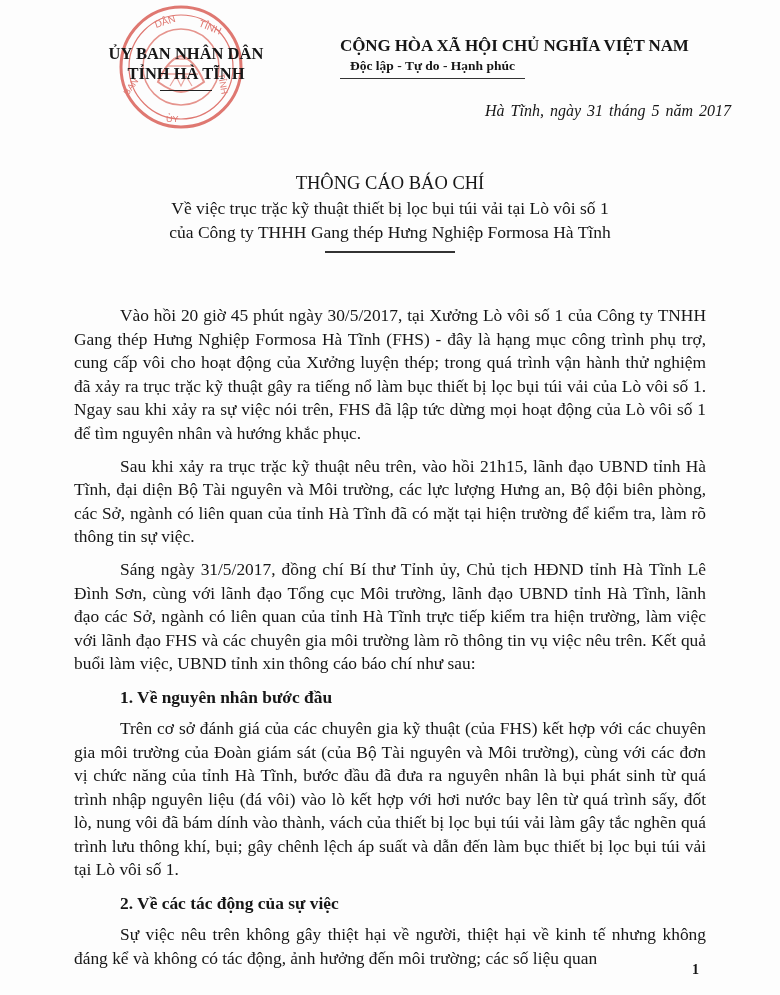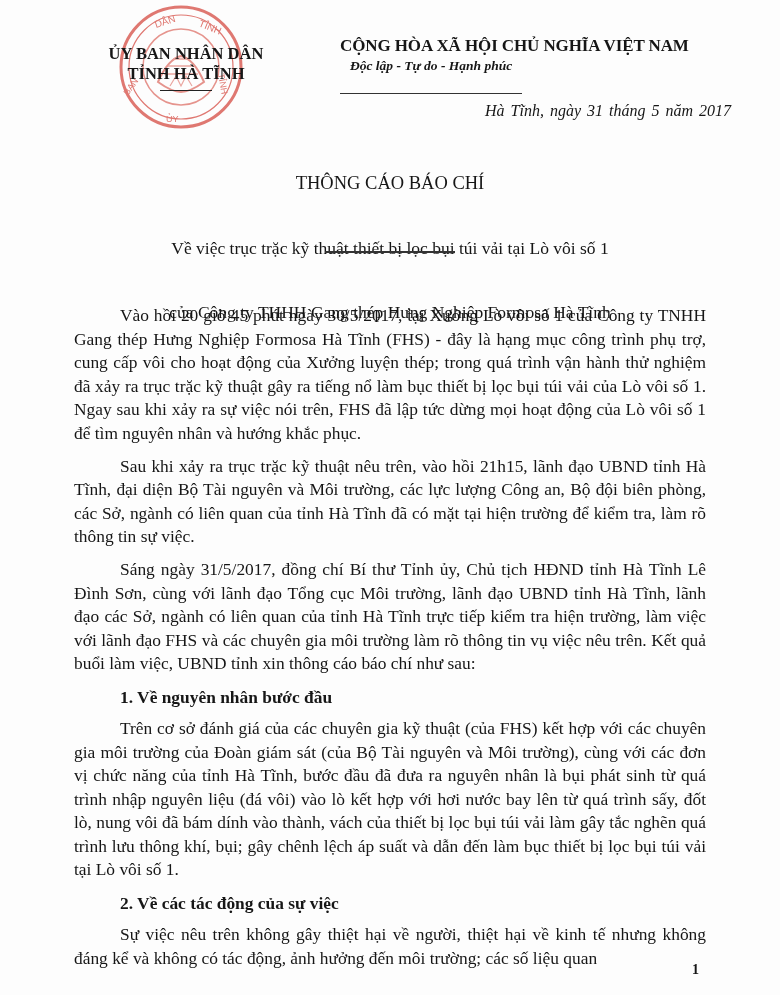--- a/index.html
+++ b/index.html
@@ -60,25 +60,24 @@
     }
     .hdr-right .nation {
       font-size: 17px;
       line-height: 20px;
       letter-spacing: -0.1px;
     }
     .hdr-right .motto {
       font-size: 13.5px;
       line-height: 18px;
       display: inline-block;
-      padding-bottom: 18px;
+      padding-bottom: 3px;
       border-bottom: 1.5px solid #333;
       padding-left: 10px;
       padding-right: 10px;
-      font-style: italic;
     }
     .date-line {
       position: absolute;
       left: 440px;
       top: 101px;
       font-style: italic;
       font-size: 16px;
       line-height: 20px;
       word-spacing: 2px;
       margin-left: 45px;
@@ -92,21 +91,20 @@
       text-align: center;
       font-weight: normal;
     }
     .title-block .main-title {
       font-size: 18.5px;
       line-height: 26px;
     }
     .title-block .subtitle {
       font-size: 17.5px;
       line-height: 24px;
-      margin-top: 40px;
     }
     .title-rule {
       position: absolute;
       left: 325px;
       top: 251px;
       width: 130px;
       height: 1.5px;
       background: #333;
     }
     
@@ -173,21 +171,21 @@
 
   <div class="title-block">
     <div class="main-title">THÔNG CÁO BÁO CHÍ</div>
     <div class="subtitle">Về việc trục trặc kỹ thuật thiết bị lọc bụi túi vải tại Lò vôi số 1</div>
     <div class="subtitle">của Công ty THHH Gang thép Hưng Nghiệp Formosa Hà Tĩnh</div>
   </div>
   <div class="title-rule"></div>
 
   <div class="body-text">
     <p>Vào hồi 20 giờ 45 phút ngày 30/5/2017, tại Xưởng Lò vôi số 1 của Công ty TNHH Gang thép Hưng Nghiệp Formosa Hà Tĩnh (FHS) - đây là hạng mục công trình phụ trợ, cung cấp vôi cho hoạt động của Xưởng luyện thép; trong quá trình vận hành thử nghiệm đã xảy ra trục trặc kỹ thuật gây ra tiếng nổ làm bục thiết bị lọc bụi túi vải của Lò vôi số 1. Ngay sau khi xảy ra sự việc nói trên, FHS đã lập tức dừng mọi hoạt động của Lò vôi số 1 để tìm nguyên nhân và hướng khắc phục.</p>
-    <p>Sau khi xảy ra trục trặc kỹ thuật nêu trên, vào hồi 21h15, lãnh đạo UBND tỉnh Hà Tĩnh, đại diện Bộ Tài nguyên và Môi trường, các lực lượng Công an, Bộ đội biên phòng, các Sở, ngành có liên quan của tỉnh Hà Tĩnh đã có mặt tại hiện trường để kiểm tra, làm rõ thông tin sự việc.</p>
+    <p>Sau khi xảy ra trục trặc kỹ thuật nêu trên, vào hồi 21h15, lãnh đạo UBND tỉnh Hà Tĩnh, đại diện Bộ Tài nguyên và Môi trường, các lực lượng Hưng an, Bộ đội biên phòng, các Sở, ngành có liên quan của tỉnh Hà Tĩnh đã có mặt tại hiện trường để kiểm tra, làm rõ thông tin sự việc.</p>
     <p>Sáng ngày 31/5/2017, đồng chí Bí thư Tỉnh ủy, Chủ tịch HĐND tỉnh Hà Tĩnh Lê Đình Sơn, cùng với lãnh đạo Tổng cục Môi trường, lãnh đạo UBND tỉnh Hà Tĩnh, lãnh đạo các Sở, ngành có liên quan của tỉnh Hà Tĩnh trực tiếp kiểm tra hiện trường, làm việc với lãnh đạo FHS và các chuyên gia môi trường làm rõ thông tin vụ việc nêu trên. Kết quả buổi làm việc, UBND tỉnh xin thông cáo báo chí như sau:</p>
     <h3>1. Về nguyên nhân bước đầu</h3>
     <p>Trên cơ sở đánh giá của các chuyên gia kỹ thuật (của FHS) kết hợp với các chuyên gia môi trường của Đoàn giám sát (của Bộ Tài nguyên và Môi trường), cùng với các đơn vị chức năng của tỉnh Hà Tĩnh, bước đầu đã đưa ra nguyên nhân là bụi phát sinh từ quá trình nhập nguyên liệu (đá vôi) vào lò kết hợp với hơi nước bay lên từ quá trình sấy, đốt lò, nung vôi đã bám dính vào thành, vách của thiết bị lọc bụi túi vải làm gây tắc nghẽn quá trình lưu thông khí, bụi; gây chênh lệch áp suất và dẫn đến làm bục thiết bị lọc bụi túi vải tại Lò vôi số 1.</p>
     <h3>2. Về các tác động của sự việc</h3>
     <p>Sự việc nêu trên không gây thiệt hại về người, thiệt hại về kinh tế nhưng không đáng kể và không có tác động, ảnh hưởng đến môi trường; các số liệu quan</p>
   </div>
 
   <div class="page-number">1</div>
 </div>
 

